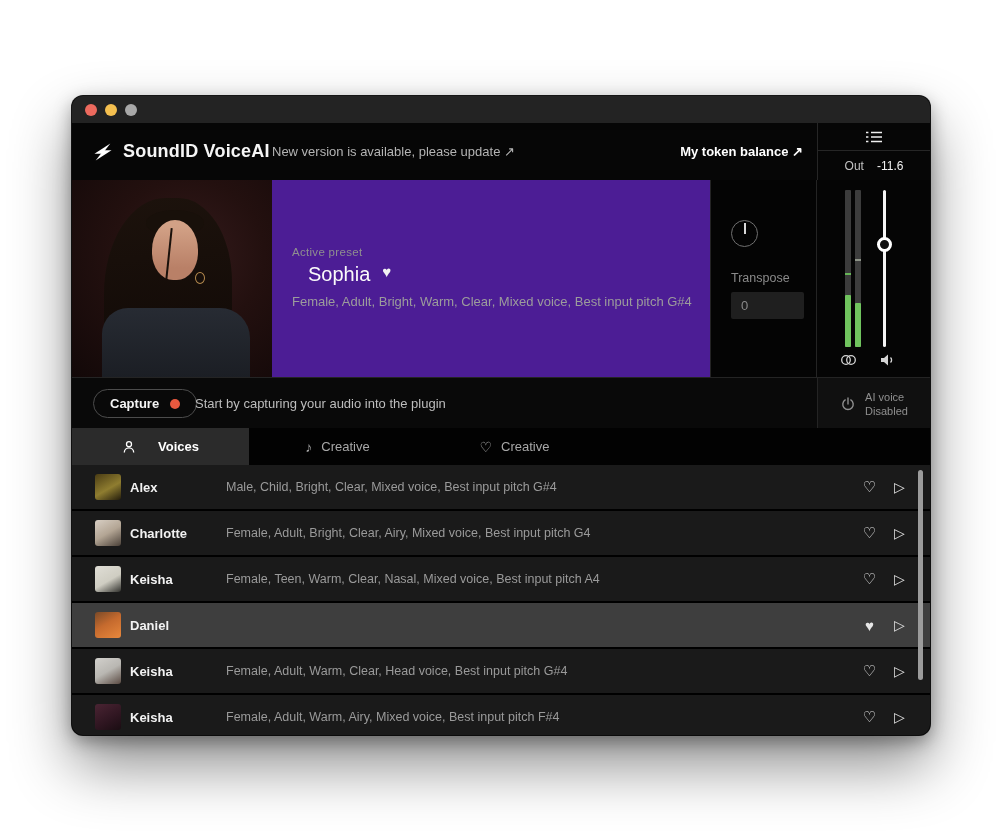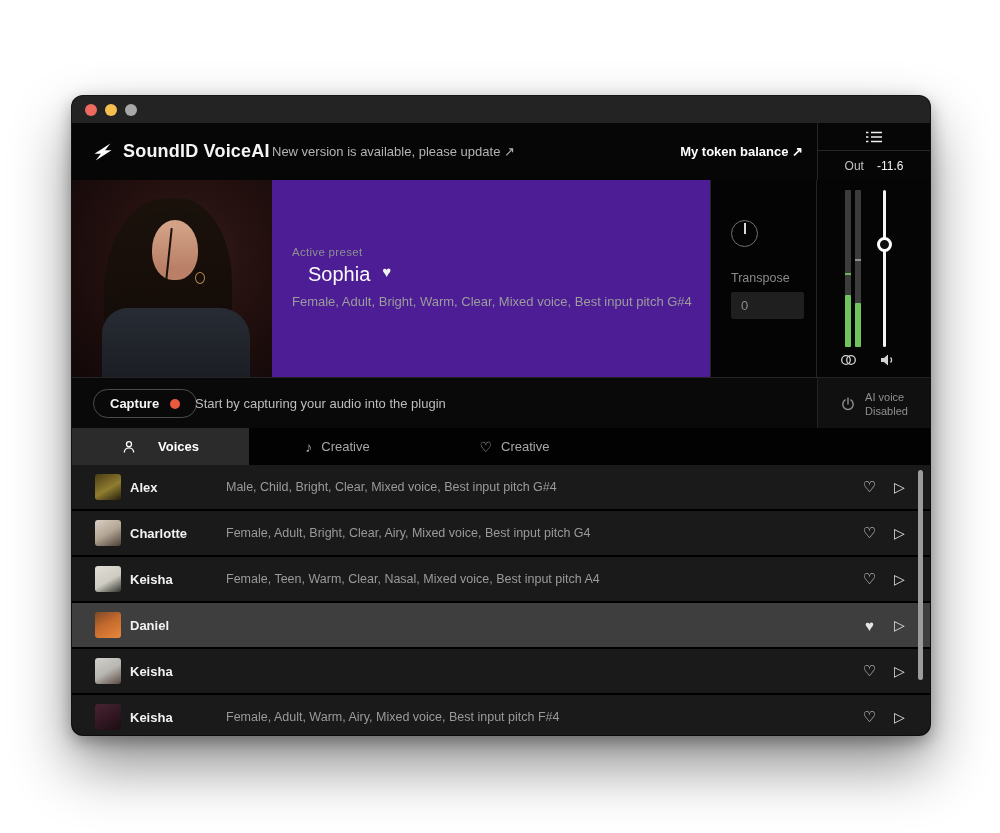--- a/index.html
+++ b/index.html
@@ -269,20 +269,21 @@
         <div class="vname">Daniel</div>
         <div class="vrow-actions">
           <span class="row-heart">♥</span>
           <span class="row-play">▷</span>
         </div>
       </div>
 
       <div class="vrow">
         <div class="avatar" style="background:linear-gradient(150deg,#d2d0cc 0%,#b9b7b2 50%,#5a4a42 100%)"></div>
         <div class="vname">Keisha</div>
+        <div class="vdesc">Female, Adult, Warm, Clear, Head voice, Best input pitch G#4</div>
         <div class="vrow-actions">
           <span class="row-heart">♡</span>
           <span class="row-play">▷</span>
         </div>
       </div>
 
       <div class="vrow">
         <div class="avatar" style="background:linear-gradient(150deg,#4a2433 0%,#2e1520 60%,#1a0d12 100%)"></div>
         <div class="vname">Keisha</div>
         <div class="vdesc">Female, Adult, Warm, Airy, Mixed voice, Best input pitch F#4</div>

